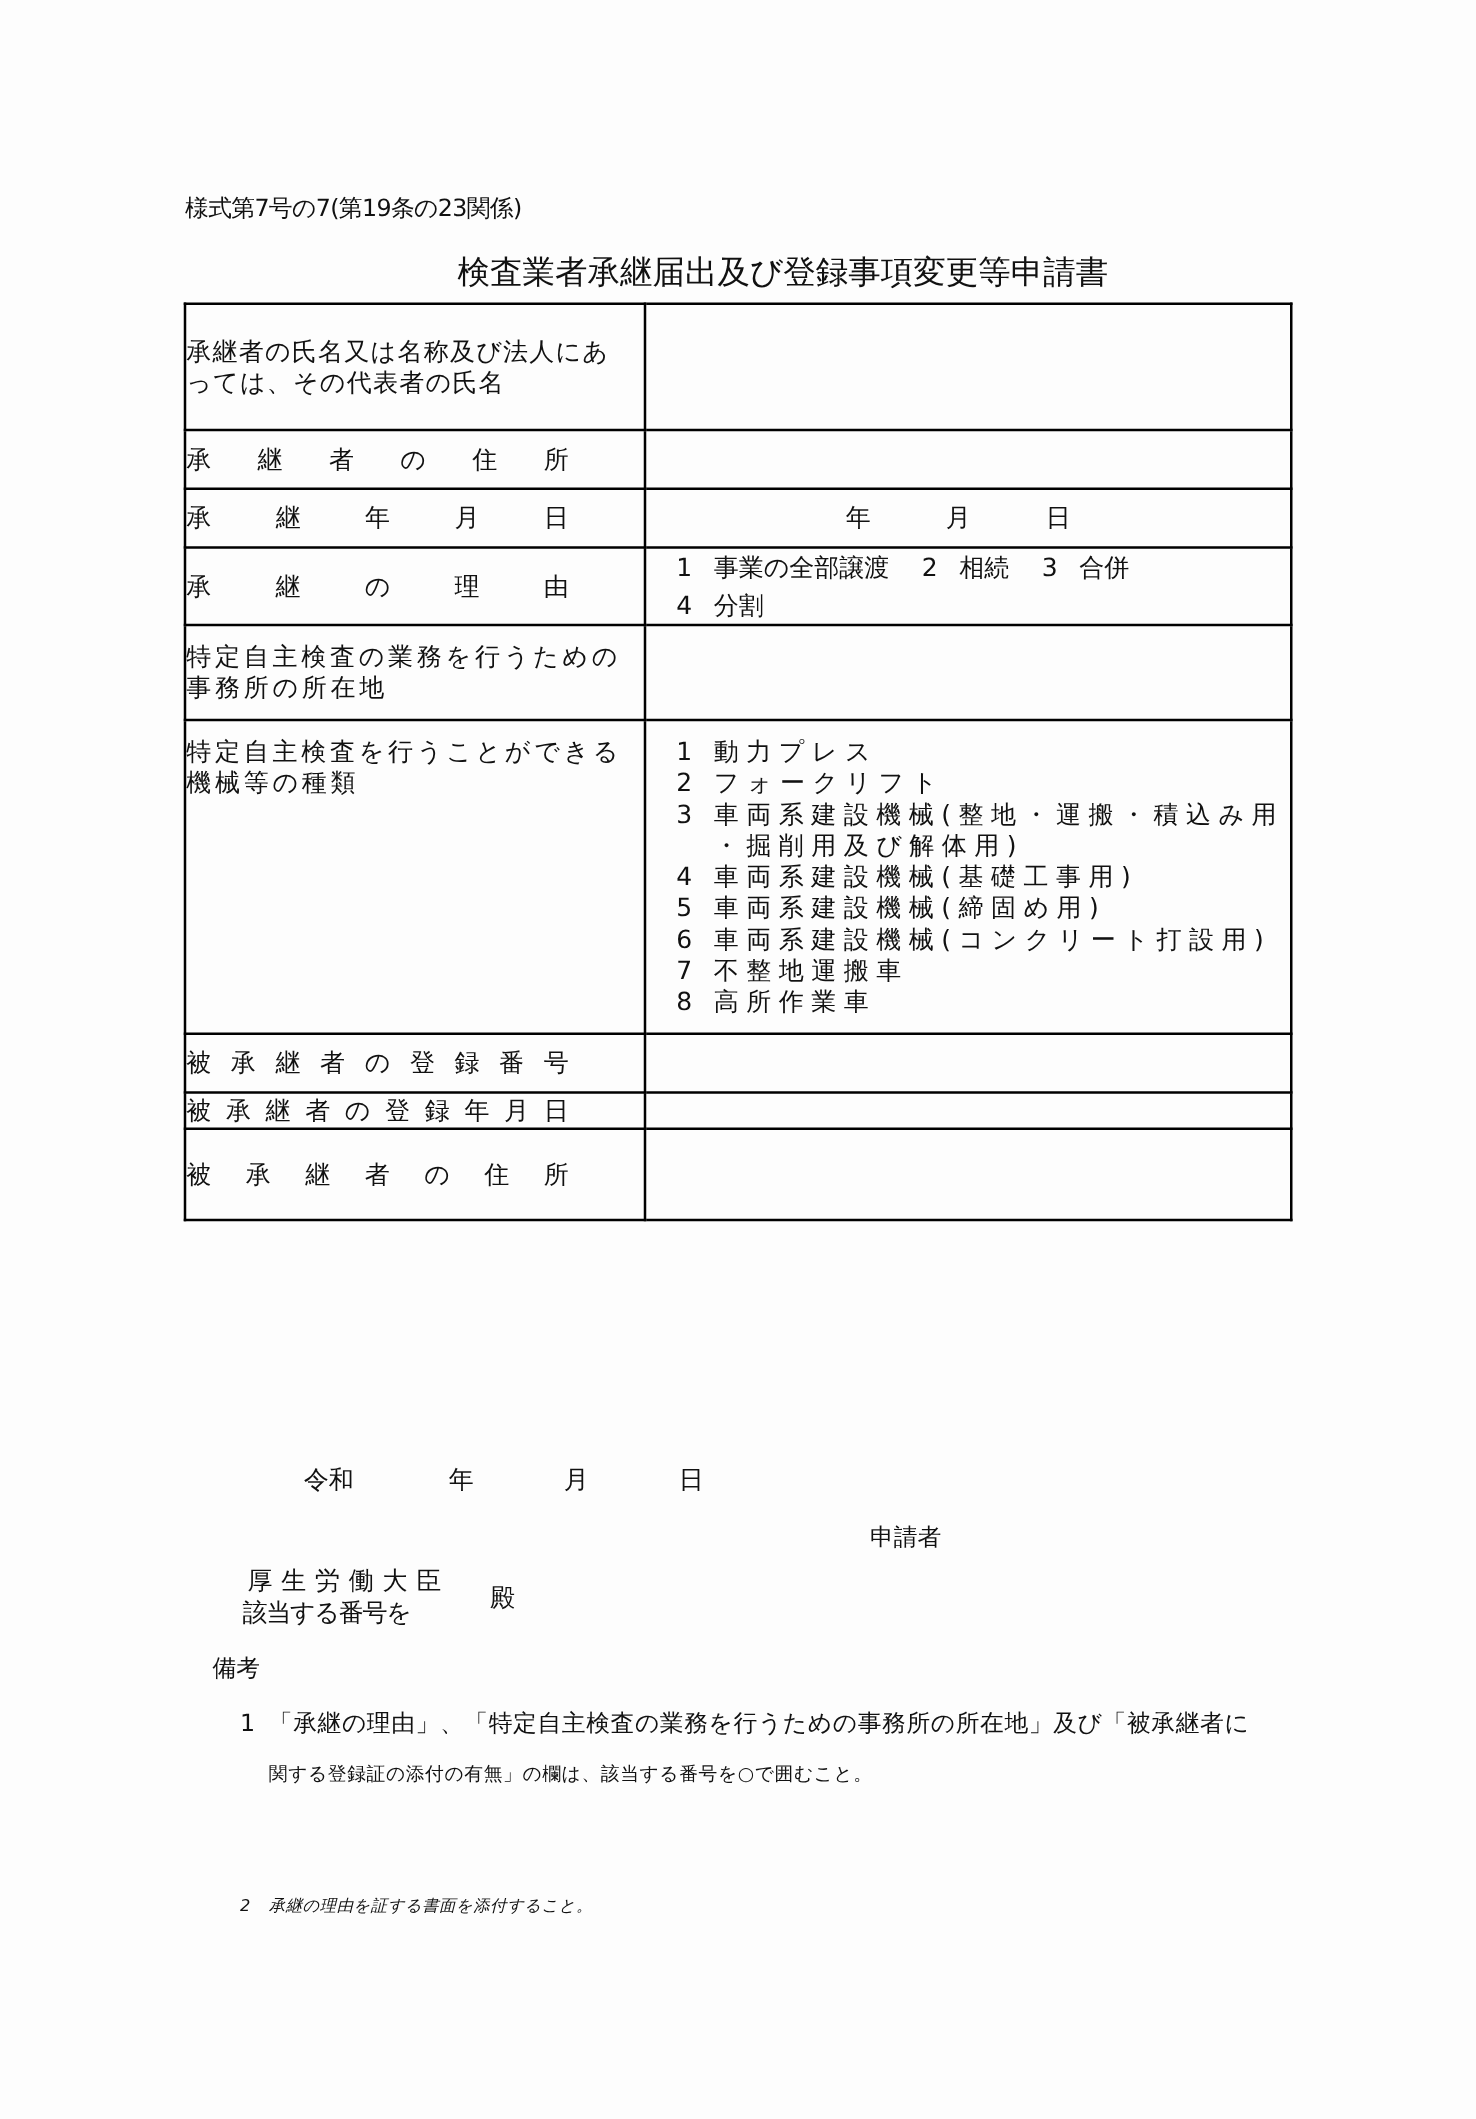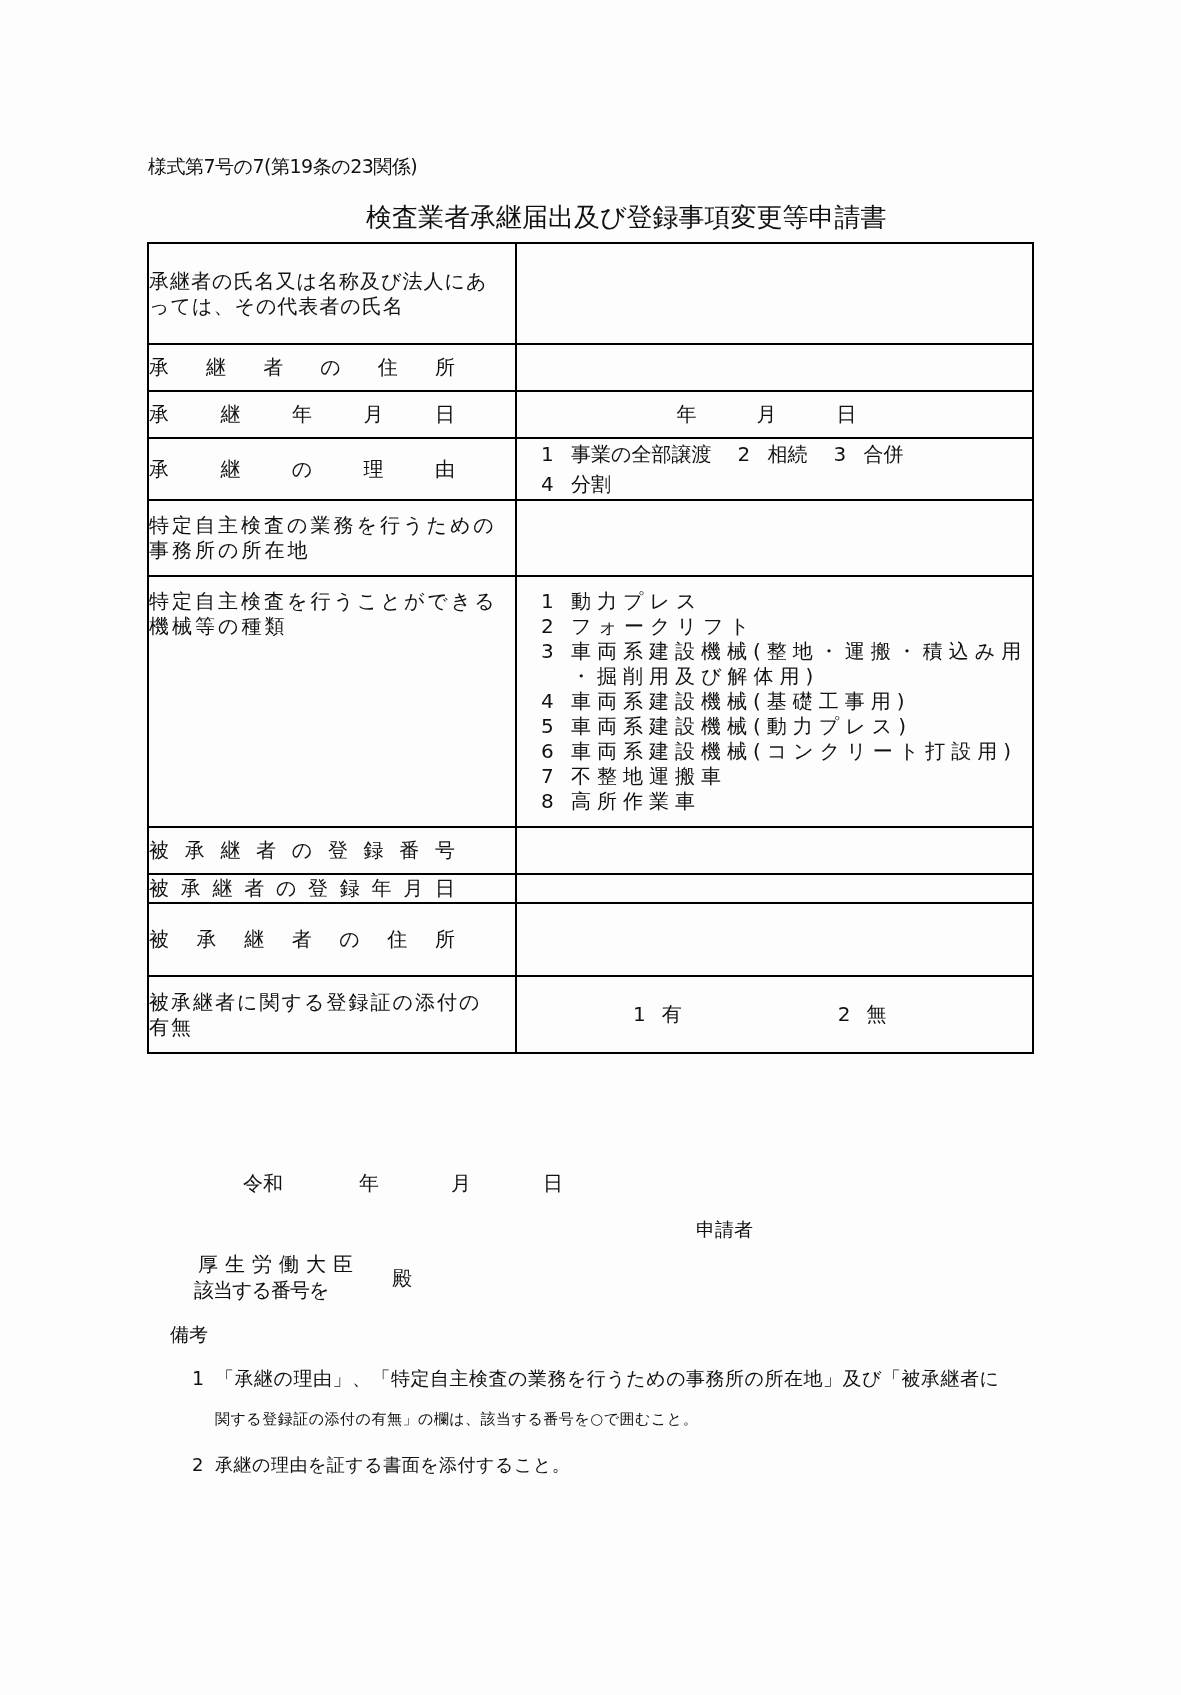--- a/index.html
+++ b/index.html
@@ -42,21 +42,21 @@
 
     .date-line { left: 215px; top: 1170px; font-size: 20px; }
     .date-line span { display: inline-block; margin-left: 28px; }
     .applicant { left: 696px; top: 1217px; font-size: 19px; }
     .addressee1 { left: 198px; top: 1251px; font-size: 20px; letter-spacing: 7px; }
     .addressee2 { left: 194px; top: 1277px; font-size: 20px; letter-spacing: -1px; }
     .dono { left: 392px; top: 1265px; font-size: 20px; }
     .remarks-title { left: 170px; top: 1322px; font-size: 19px; }
     .note1a { left: 192px; top: 1366px; font-size: 19px; letter-spacing: 0.5px; }
     .note1b { left: 215px; top: 1410px; font-size: 15px; letter-spacing: 0.5px; text-align: right; }
-    .note2 { left: 192px; top: 1453px; font-size: 18px; letter-spacing: 0.5px; }
+    .note2 { left: 192px; top: 1516px; font-size: 13px; letter-spacing: 0.5px; font-style: italic; }
     .note-num { display: inline-block; width: 23px; }
   </style>
 </head>
 <body>
 
 <div class="abs form-number">様式第7号の7(第19条の23関係)</div>
 <div class="abs doc-title">検査業者承継届出及び登録事項変更等申請書</div>
 
 <table class="form">
 
@@ -132,21 +132,21 @@
     <td class="label top">
       <span style="display:block;letter-spacing:3px;">特定自主検査を行うことができる機械等の種類</span>
     </td>
     <td class="value top">
       <div class="mach-list">
         <span class="item"><span class="num">1</span><span>動力プレス</span></span>
         <span class="item"><span class="num">2</span><span>フォークリフト</span></span>
         <span class="item"><span class="num">3</span><span>車両系建設機械(整地・運搬・積込み用</span></span>
         <span class="item cont">・掘削用及び解体用)</span>
         <span class="item"><span class="num">4</span><span>車両系建設機械(基礎工事用)</span></span>
-        <span class="item"><span class="num">5</span><span>車両系建設機械(動力プレス)</span></span>
+        <span class="item"><span class="num">5</span><span>車両系建設機械(締固め用)</span></span>
         <span class="item"><span class="num">6</span><span>車両系建設機械(コンクリート打設用)</span></span>
         <span class="item"><span class="num">7</span><span>不整地運搬車</span></span>
         <span class="item"><span class="num">8</span><span>高所作業車</span></span>
       </div>
     </td>
   </tr>
 
   <tr style="height:47px">
     <td class="label">
       <div class="spread">
@@ -191,31 +191,20 @@
             <span>継</span>
             <span>者</span>
             <span>の</span>
             <span>住</span>
             <span>所</span>
       </div>
     </td>
     <td class="value"></td>
   </tr>
 
-  <tr style="height:77px">
-    <td class="label">
-      <span style="display:block;letter-spacing:2px;">被承継者に関する登録証の添付の有無</span>
-    </td>
-    <td class="value">
-      <div class="attach">
-        <span><span class="n">1</span><span>有</span></span>
-        <span><span class="n">2</span><span>無</span></span>
-      </div>
-    </td>
-  </tr>
 </tbody>
   </table>
 
 <div class="abs date-line">
   <span style="margin-right:48px;">令和</span><span style="margin-right:44px;">年</span><span style="margin-right:44px;">月</span><span>日</span>
 </div>
 
 <div class="abs applicant">申請者</div>
 <div class="abs addressee1">厚生労働大臣</div>
 <div class="abs addressee2">該当する番号を</div>

